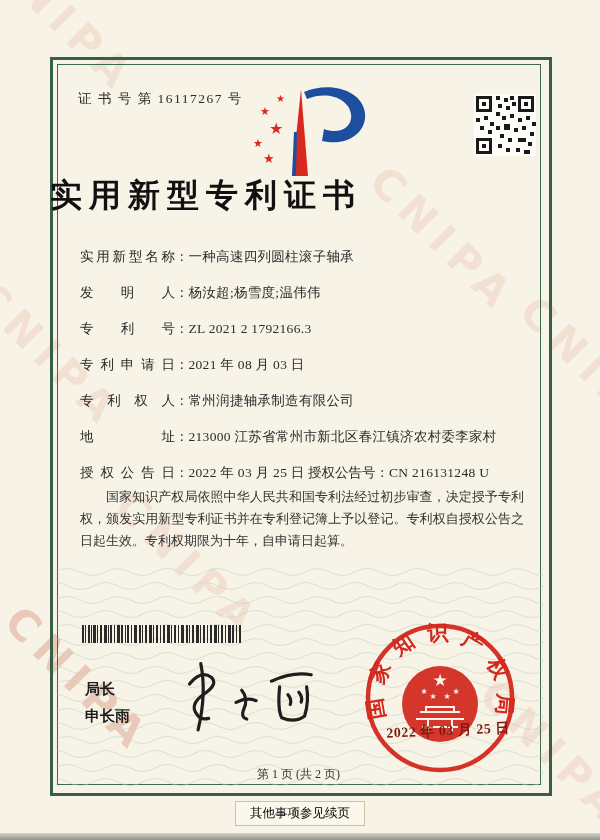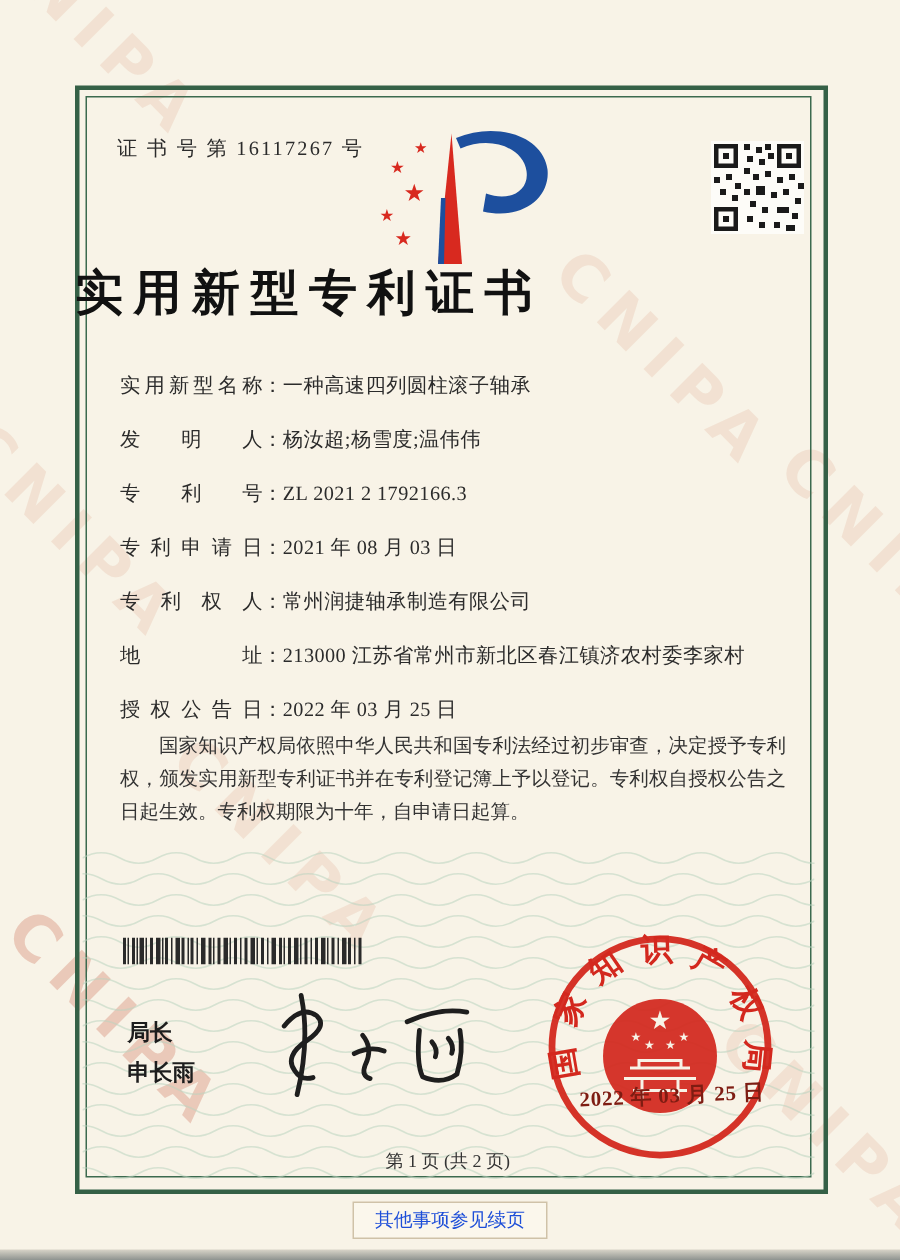--- a/index.html
+++ b/index.html
@@ -48,21 +48,21 @@
   .sig{position:absolute;left:168px;top:656px;z-index:3;transform:rotate(-2deg);}
   .seal{position:absolute;left:362px;top:620px;z-index:3;}
   .seal-date{
     position:absolute;left:372px;top:722px;width:152px;text-align:center;z-index:4;
     font-size:14px;font-weight:bold;color:#7e1c12;letter-spacing:0.5px;
     transform:rotate(-2.5deg);
   }
   .page-num{position:absolute;left:50px;top:766px;width:497px;text-align:center;font-size:12px;z-index:2;color:#333;}
   .cont-note{
     position:absolute;left:50%;top:801px;transform:translateX(-50%);z-index:2;
-    font-size:12.5px;padding:3px 14px;border:1px solid #cfc2a8;background:#fbf7ec;color:#1d4ed8;
+    font-size:12.5px;padding:3px 14px;border:1px solid #cfc2a8;background:#fbf7ec;color:#000000;
   }
   .edge{position:absolute;left:0;bottom:0;width:100%;height:7px;z-index:6;background:linear-gradient(#d8d4c8,#8e938f);}
 </style>
 </head>
 <body>
 
 <div class="page">
 
   <span class="wm" style="left:-30px;top:-5px">CNIPA</span>
   <span class="wm" style="left:350px;top:215px">CNIPA</span>
@@ -173,20 +173,23 @@
       <span class="lbl">专利申请日</span><span>：</span><span class="val">2021 年 08 月 03 日</span>
     </div>
     <div class="row">
       <span class="lbl">专利权人</span><span>：</span><span class="val">常州润捷轴承制造有限公司</span>
     </div>
     <div class="row">
       <span class="lbl">地址</span><span>：</span><span class="val">213000 江苏省常州市新北区春江镇济农村委李家村</span>
     </div>
     <div class="row">
       <span class="lbl">授权公告日</span><span>：</span><span class="val">2022 年 03 月 25 日</span>
+      <span class="pair2">
+        <span>授权公告号</span><span>：</span><span class="val">CN 216131248 U</span>
+      </span>
     </div>
   </div>
 
   <div class="paras">
     <p>国家知识产权局依照中华人民共和国专利法经过初步审查，决定授予专利权，颁发实用新型专利证书并在专利登记簿上予以登记。专利权自授权公告之日起生效。专利权期限为十年，自申请日起算。</p>
   </div>
 
   <svg class="barcode" width="160" height="18" viewBox="0 0 160 18">
     <g fill="#2a2a2a">
       <rect x="0" width="2" height="18"></rect>

